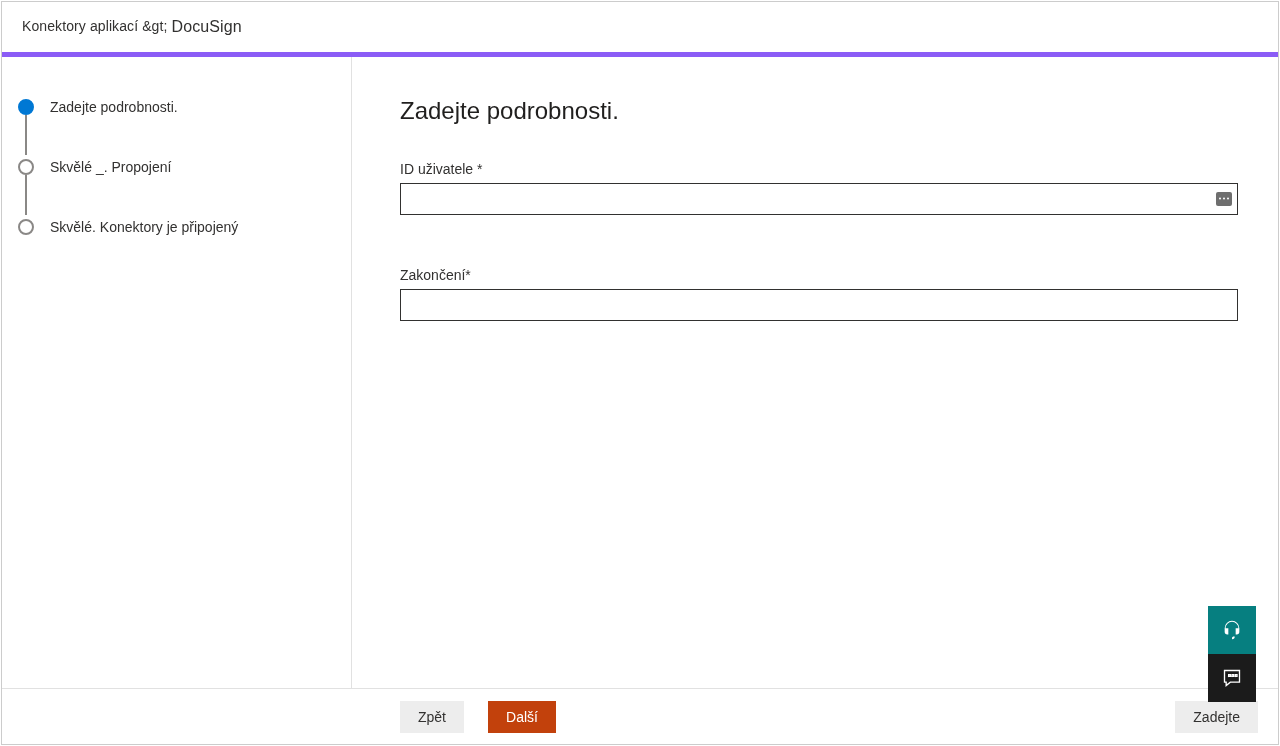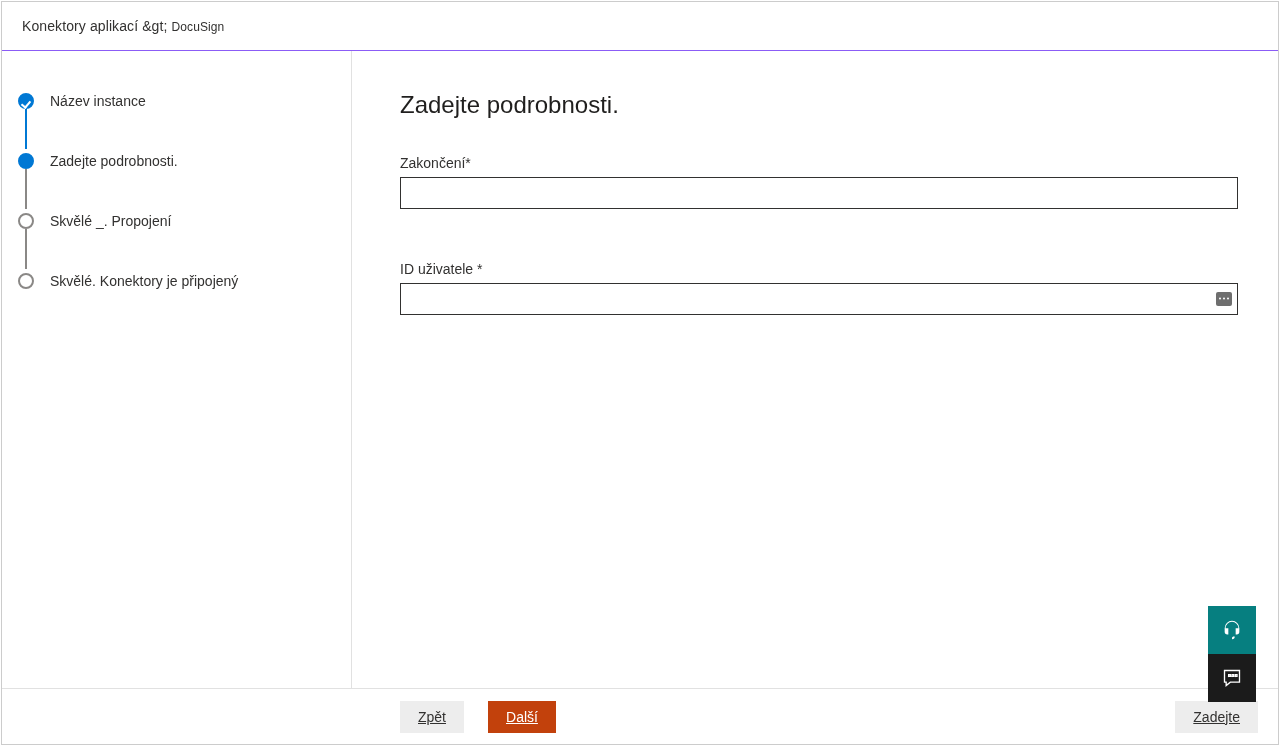--- a/index.html
+++ b/index.html
@@ -19,32 +19,32 @@
     margin: 1px;
     display: flex;
     flex-direction: column;
     position: relative;
     background: #fff;
   }
 
   
   .header {
     padding: 16px 20px 16px 20px;
-    border-bottom: 1px solid #8b5cf6;
-    display: flex;
-    align-items: flex-end;
+    border-bottom: 5px solid #8b5cf6;
+    display: flex;
+    align-items: flex-start;
     gap: 4px;
     font-size: 14px;
     color: #323130;
   }
   .header .bc-prefix {
     letter-spacing: 0.1px;
   }
   .header .bc-connector {
-    font-size: 12px;
+    font-size: 16px;
     letter-spacing: 0.1px;
   }
 
   
   .body {
     flex: 1 1 auto;
     display: flex;
     overflow: hidden;
   }
 
@@ -172,21 +172,20 @@
     gap: 24px;
     position: relative;
   }
   .btn {
     height: 32px;
     padding: 0 18px;
     border: none;
     font-size: 14px;
     cursor: pointer;
     font-family: inherit;
-    text-decoration: underline;
   }
   .btn-secondary {
     background: #ededed;
     color: #323130;
   }
   .btn-primary {
     background: #c2410c;
     color: #fff;
   }
   .btn-cancel {
@@ -223,25 +222,20 @@
 
   <div class="header">
     <span class="bc-prefix">Konektory aplikací &amp;gt;</span>
     <span class="bc-connector">DocuSign</span>
   </div>
 
   <div class="body">
 
     <div class="sidebar">
 
-      <div class="step completed">
-        <div class="dot"></div>
-        <div class="connector" style="background:#0078d4"></div>
-        <span class="label">Název instance</span>
-      </div>
 
       <div class="step current">
         <div class="dot"></div>
         <div class="connector"></div>
         <span class="label">Zadejte podrobnosti.</span>
       </div>
 
       <div class="step">
         <div class="dot"></div>
         <div class="connector"></div>
@@ -250,37 +244,37 @@
 
       <div class="step">
         <div class="dot"></div>
         <span class="label">Skvělé. Konektory je připojený</span>
       </div>
 
     </div>
 
     <div class="main">
       <h1>Zadejte podrobnosti.</h1>
-
-      <div class="field">
-        <label>Zakončení*</label>
-        <div class="input-wrap">
-          <input type="text" value="" style="">
-        </div>
-      </div>
 
       <div class="field">
         <label>ID uživatele *</label>
         <div class="input-wrap">
           <input type="text" value="" style="">
           <div class="trailing-icon">
               <span></span>
             </div>
         </div>
       </div>
+
+      <div class="field">
+        <label>Zakončení*</label>
+        <div class="input-wrap">
+          <input type="text" value="" style="">
+        </div>
+      </div>
     </div>
 
   </div>
 
   <div class="footer">
     <button class="btn btn-secondary">Zpět</button>
     <button class="btn btn-primary">Další</button>
     <button class="btn btn-cancel">Zadejte</button>
   </div>
 

